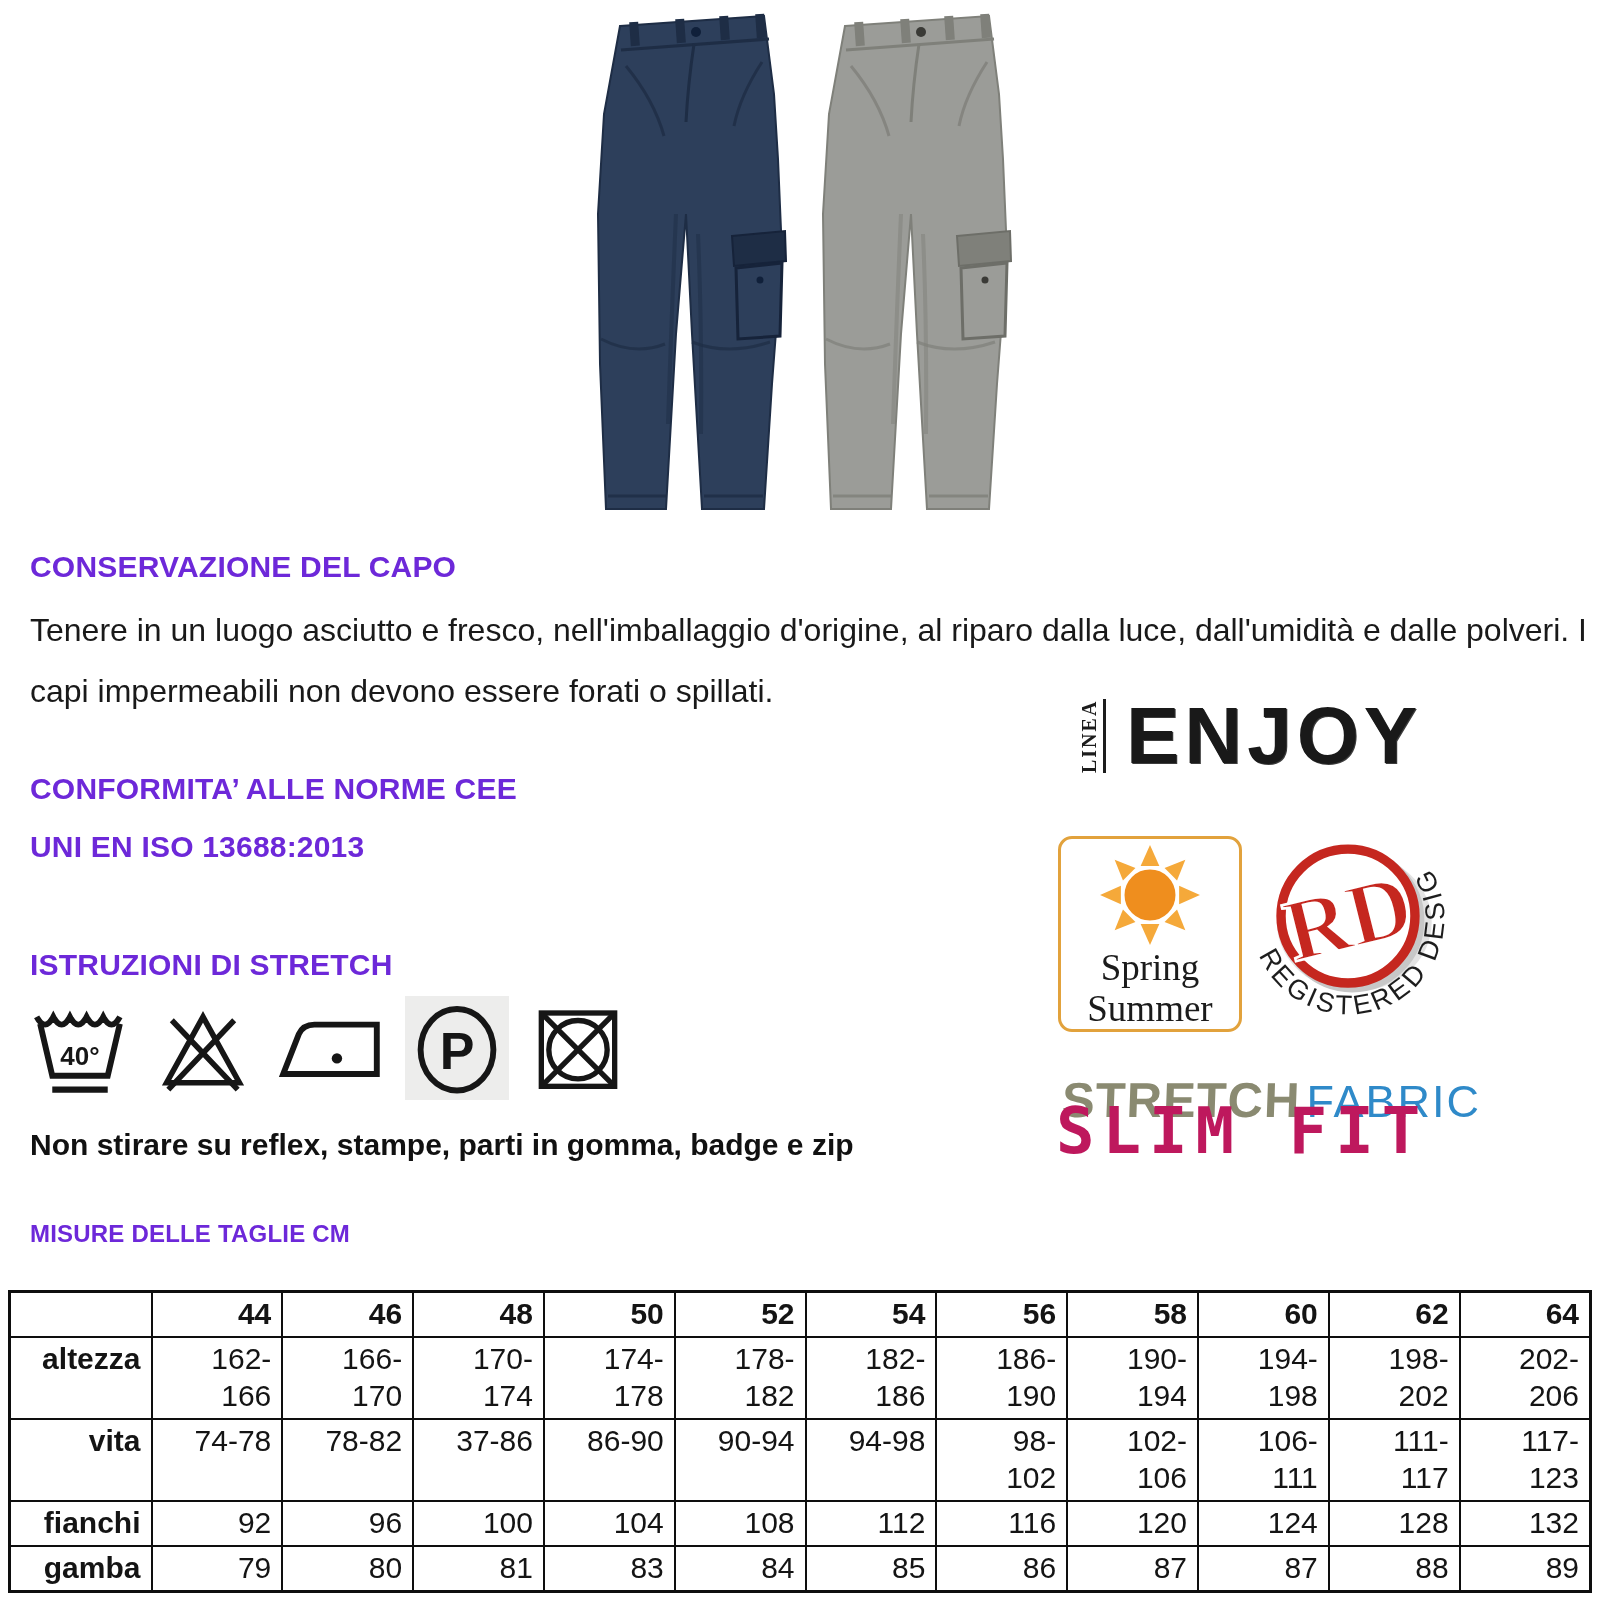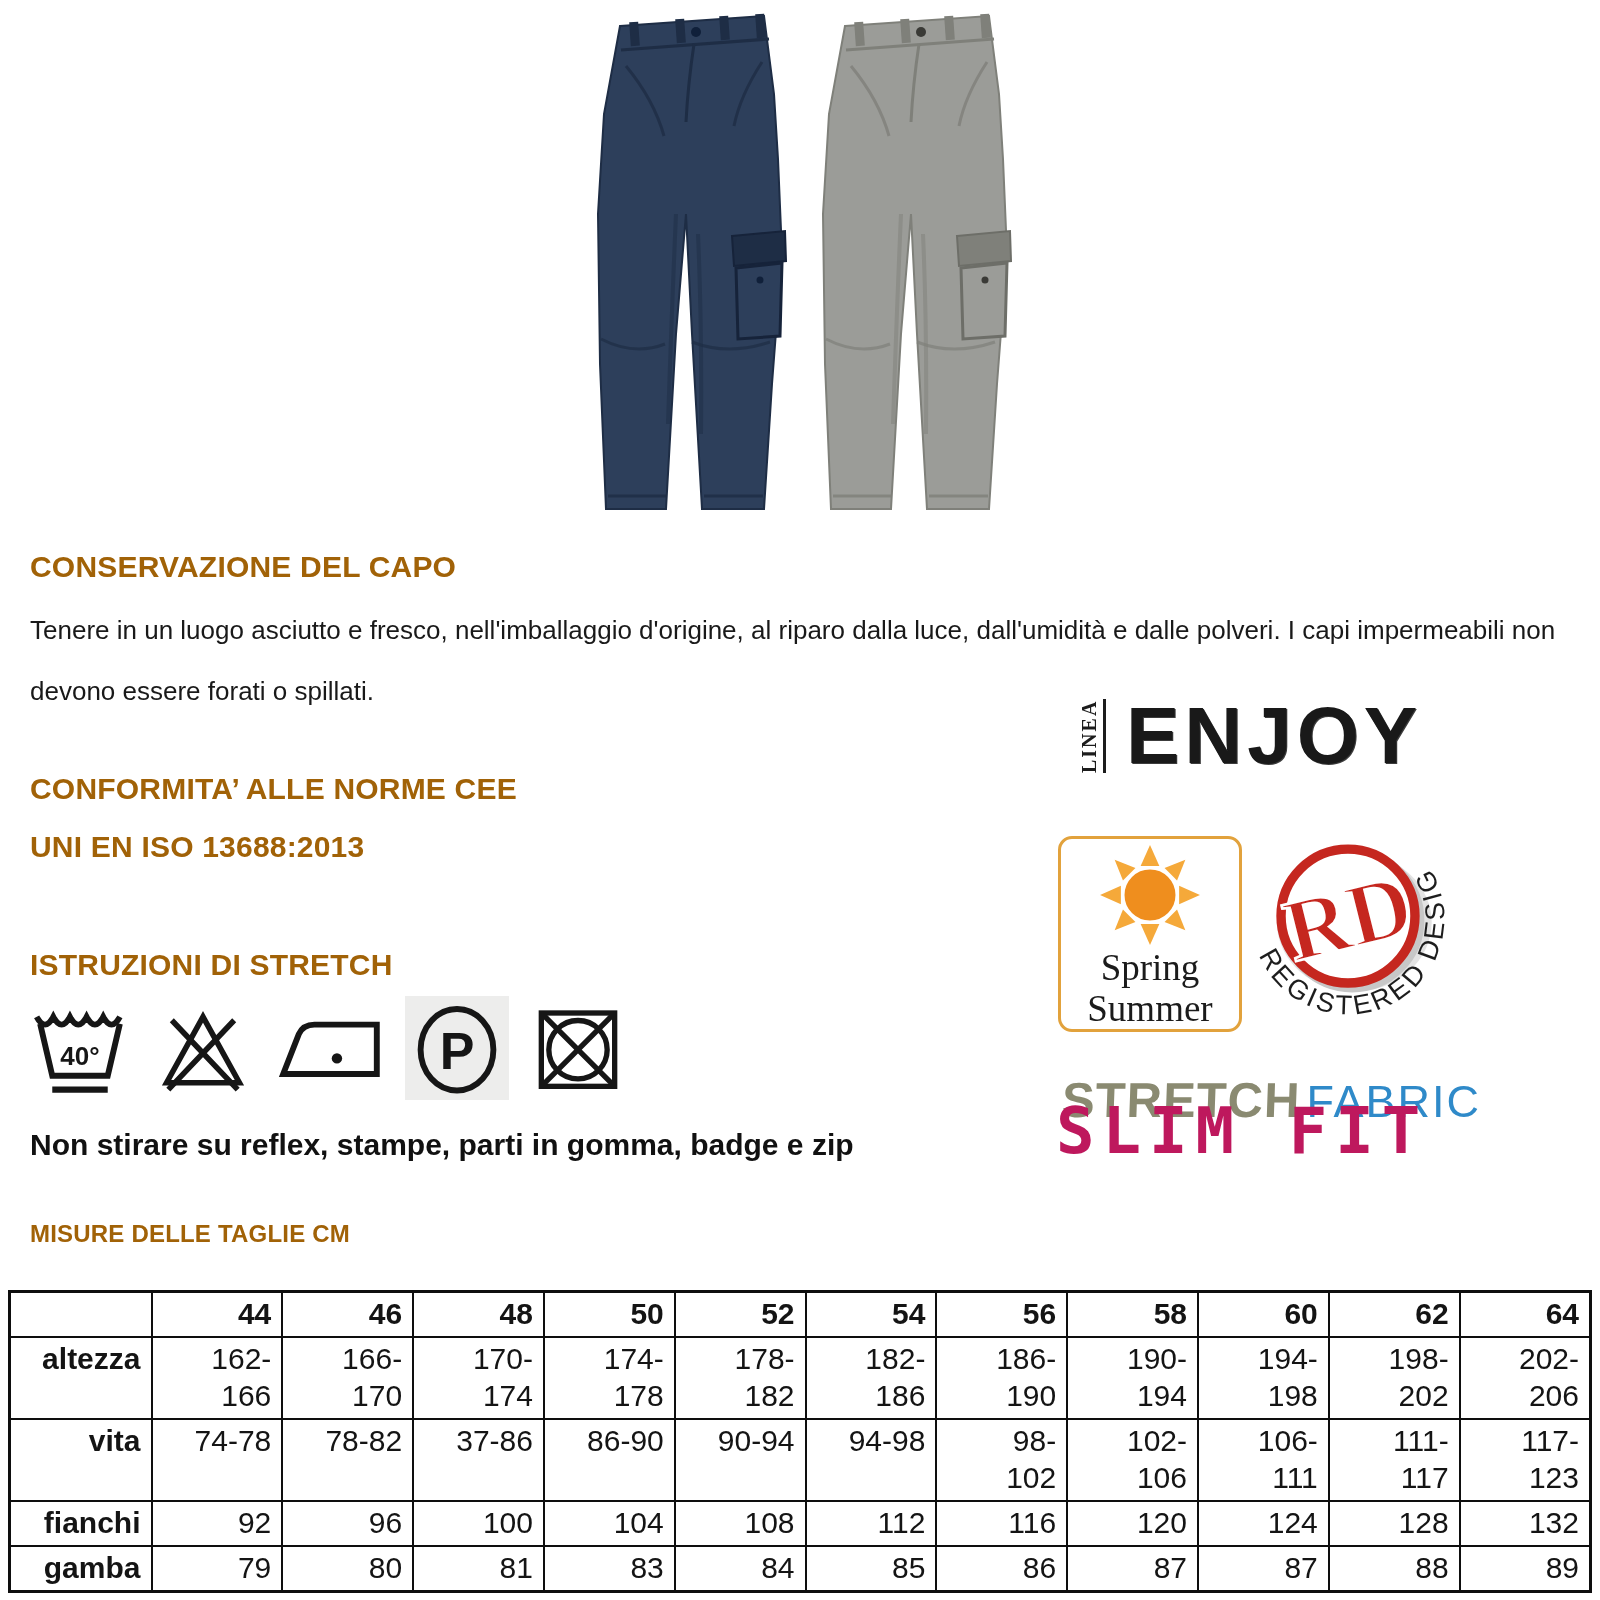--- a/index.html
+++ b/index.html
@@ -4,22 +4,22 @@
 <style>
   * { margin:0; padding:0; box-sizing:border-box; }
   html,body { background:#ffffff; }
   body {
     position:relative; width:1600px; height:1600px;
     font-family:"Liberation Sans", sans-serif; color:#141414; overflow:hidden;
   }
   .abs { position:absolute; }
 
   
-  .h-bold { font-size:30px; font-weight:bold; letter-spacing:.2px; color:#a16207; }
-  .body-text { font-size:26px; line-height:61px; color:#191919; width:1560px; }
+  .h-bold { font-size:30px; font-weight:bold; letter-spacing:.2px; color:#6d28d9; }
+  .body-text { font-size:32px; line-height:61px; color:#191919; width:1560px; }
   .note-bold { font-size:30px; font-weight:bold; color:#111; }
 
   
   .wash-row { display:flex; gap:19px; align-items:flex-end; }
   .wash-row svg { display:block; }
 
   
   .enjoy-wrap { display:flex; align-items:center; }
   .linea-vert {
     writing-mode:vertical-rl; transform:rotate(180deg);

